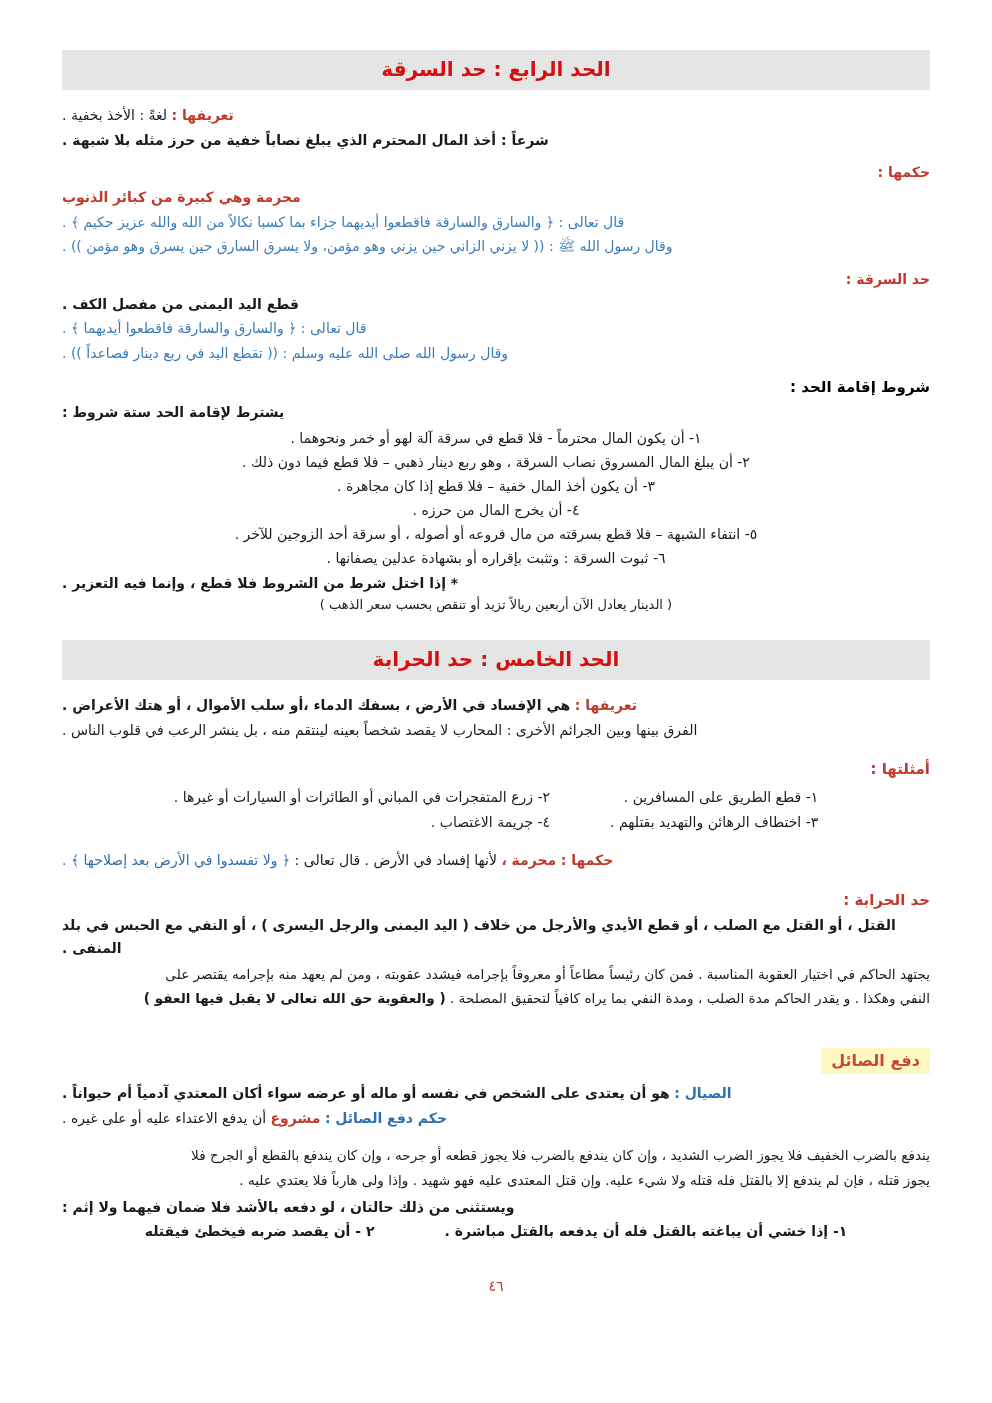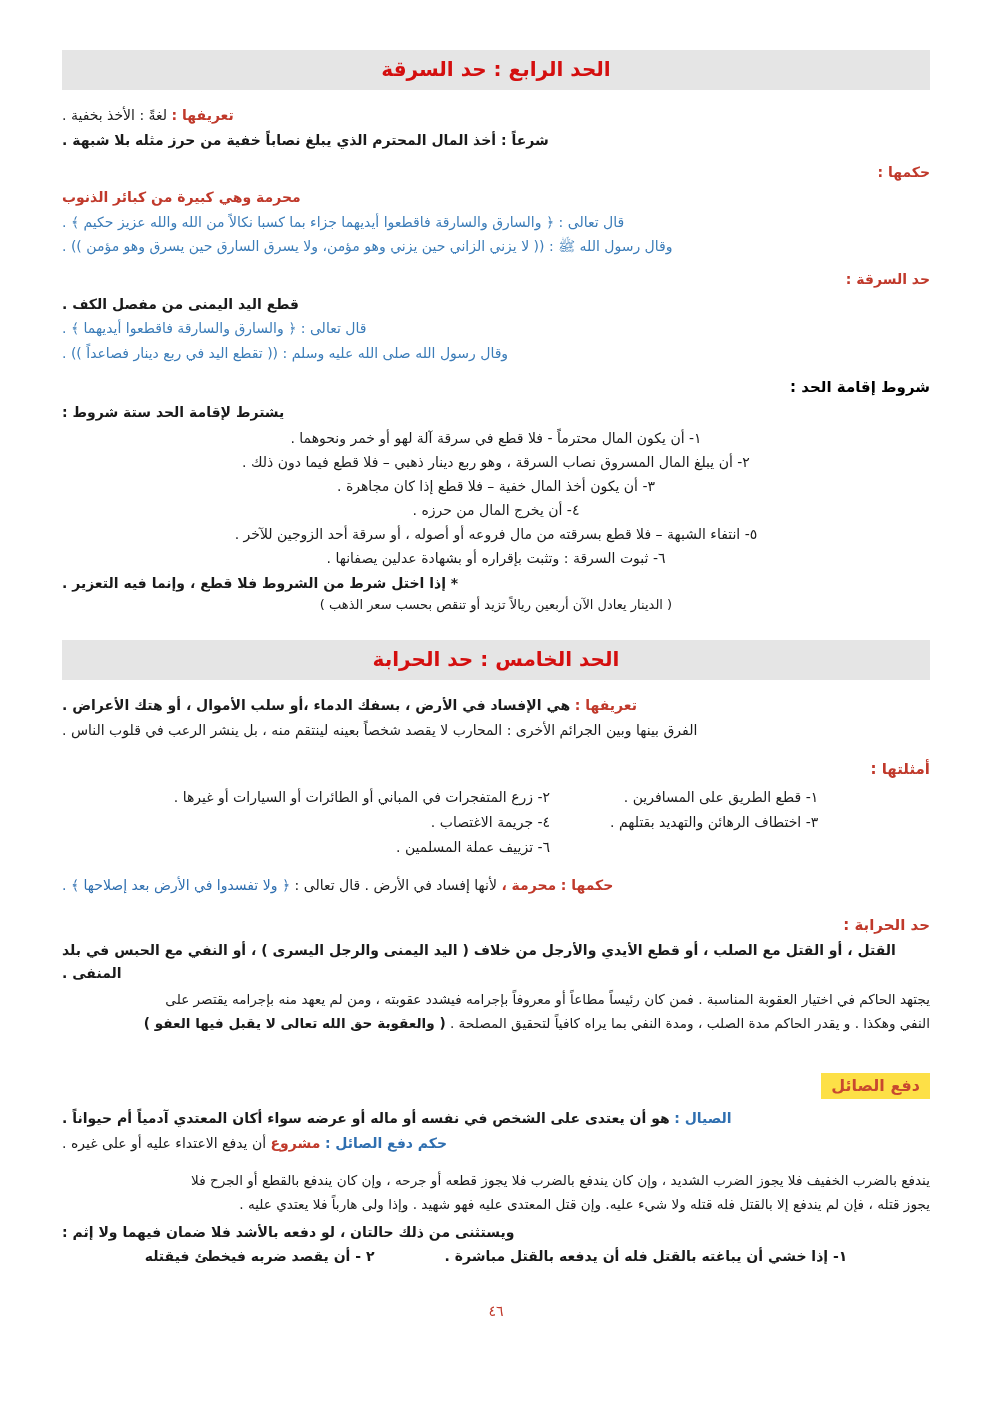--- a/index.html
+++ b/index.html
@@ -88,21 +88,21 @@
     font-size: 14px;
     line-height: 1.78;
   }
   .two-col .col div {
     text-align: right;
   }
   .sub-head {
     color: #c8492f;
     font-weight: bold;
     font-size: 16px;
-    background: #fde047;
+    background: #fef9c3;
     display: inline-block;
     padding: 3px 10px 4px 10px;
     margin: 16px 0 6px 0;
   }
   .para-block {
     font-size: 13.6px;
     line-height: 1.78;
     text-align: justify;
   }
   .center {
@@ -198,21 +198,20 @@
   </div>
 
   <div class="two-col">
     <div class="col">
       <div>١- قطع الطريق على المسافرين .</div>
       <div>٣- اختطاف الرهائن والتهديد بقتلهم .</div>
     </div>
     <div class="col">
       <div>٢- زرع المتفجرات في المباني أو الطائرات أو السيارات أو غيرها .</div>
       <div>٤- جريمة الاغتصاب .</div>
-      <div>٦- تزييف عملة المسلمين .</div>
     </div>
   </div>
 
   <div class="spacer-md"></div>
 
   <div class="line center">
     <span class="lbl-red">حكمها :</span>
     <span class="lbl-red">محرمة ،</span>
     <span>لأنها إفساد في الأرض . قال تعالى :</span>
     <span class="blue">﴿ ولا تفسدوا في الأرض بعد إصلاحها ﴾ .</span>

